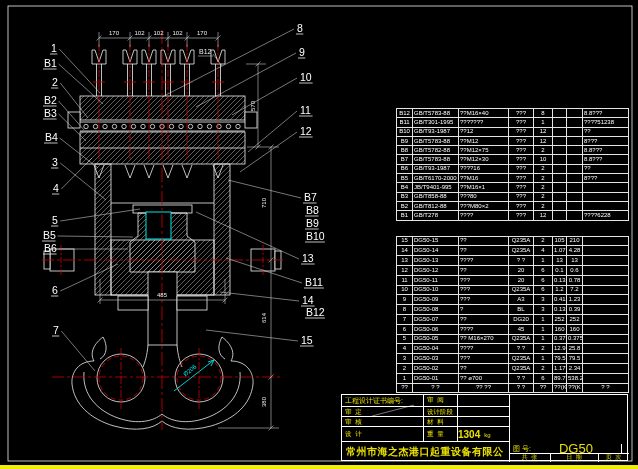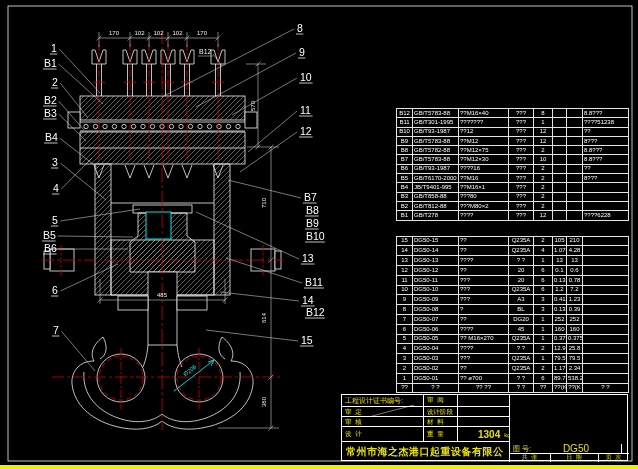--- a/index.html
+++ b/index.html
@@ -30,24 +30,24 @@
   #titleblock{position:absolute;left:341px;top:394px;width:287px;height:67px;
               border:1px solid #fff;box-sizing:border-box;}
   #titleblock .cell{position:absolute;box-sizing:border-box;border-right:1px solid #fff;
               border-bottom:1px solid #fff;overflow:hidden;color:#e8e000;}
   .lab{font-size:6.5px;line-height:9px;padding-left:3px;letter-spacing:1px;}
   .cert{font-size:7px;line-height:11px;padding-left:3px;}
   .company{color:#3232e6;font-weight:bold;font-size:10px;line-height:19px;padding-left:4px;letter-spacing:0.5px;}
   .bigtitle{color:#00e2e2;font-weight:bold;font-size:11.5px;text-align:center;padding-top:13px;letter-spacing:2px;}
   .norow{display:flex;color:#00e2e2;font-size:7px;line-height:9px;}
   .norow .nl{margin-left:3px;}
-  .norow .nv{flex:1;text-align:center;font-size:10px;}
+  .norow .nv{flex:1;text-align:center;font-size:13px;}
   .foot{font-size:6px;text-align:center;line-height:7px;letter-spacing:1px;}
   .wval{display:flex;align-items:flex-end;}
-  .w1{font-size:10px;font-weight:bold;line-height:13px;margin-left:20px;}
+  .w1{font-size:10px;font-weight:bold;line-height:13px;margin-left:0;}
   .w2{font-size:6px;line-height:11px;margin-left:4px;}
   .strip{position:absolute;left:0;top:465px;width:638px;height:4px;background:#f0ee00;}
 </style>
 </head>
 <body>
 
 <div class="canvas">
 
 <svg width="638" height="469" viewBox="0 0 638 469">
   <defs>

